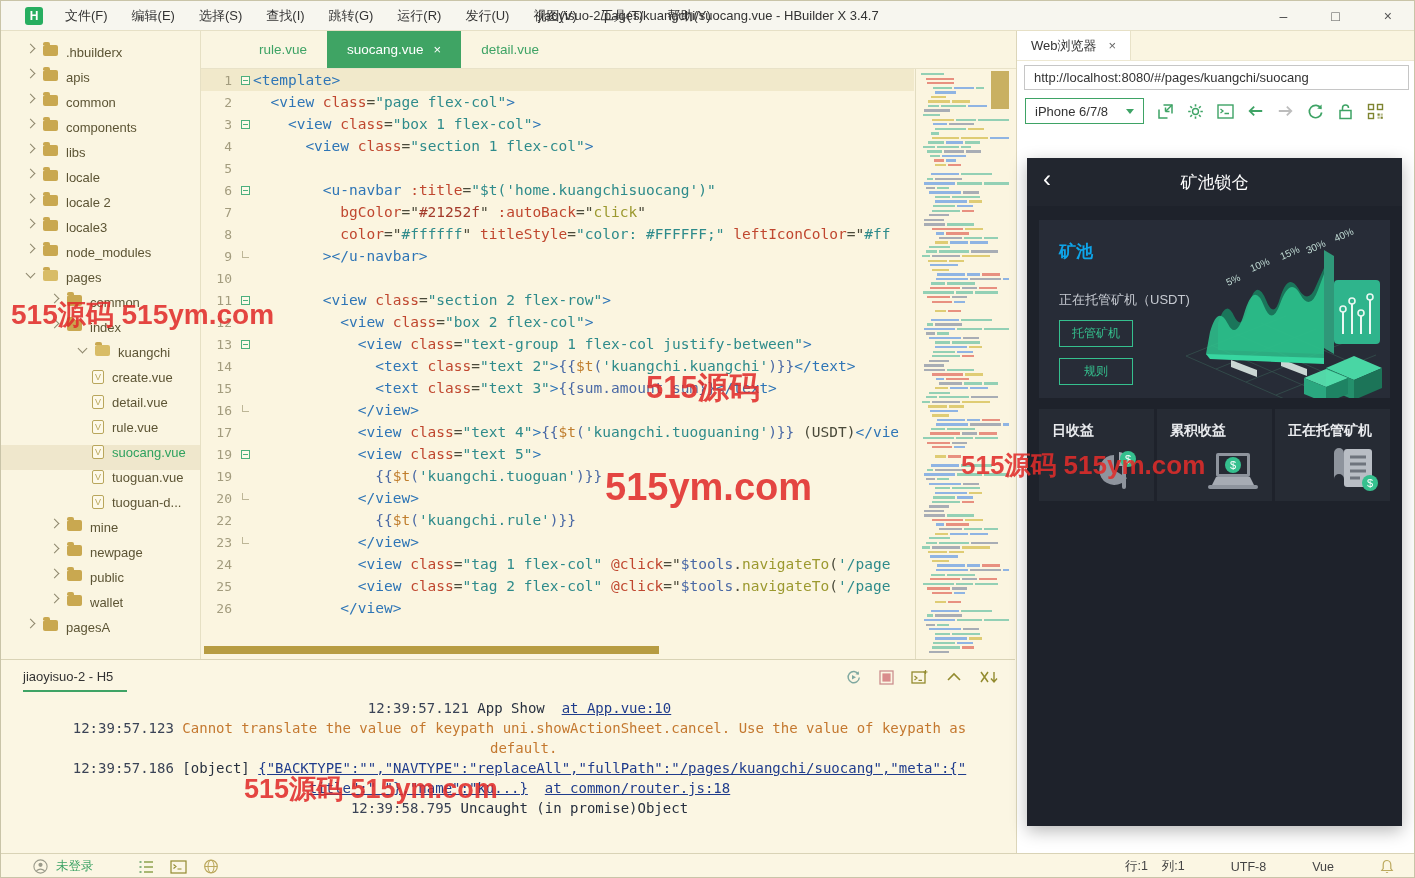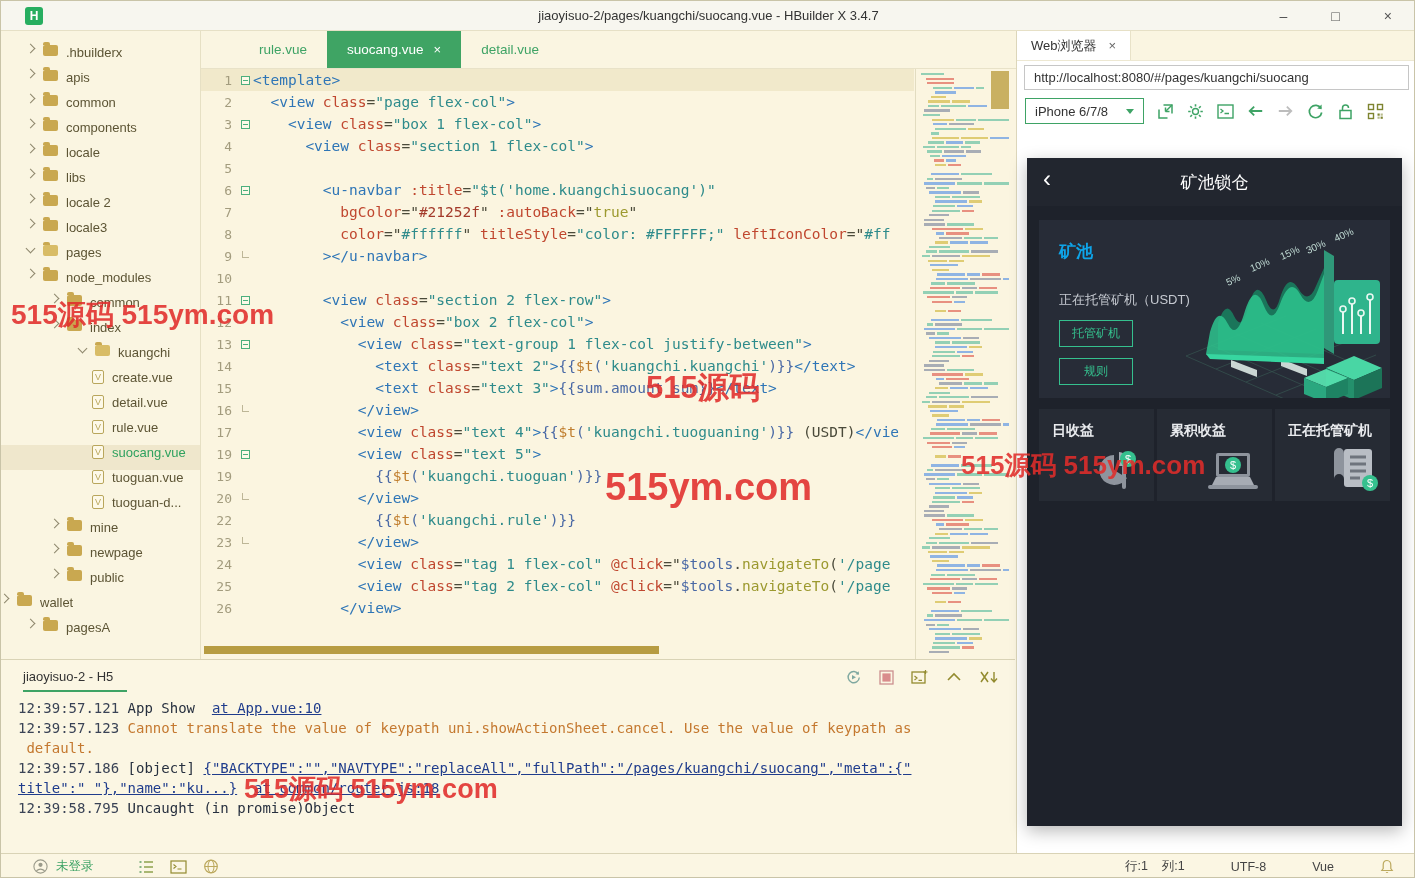--- a/index.html
+++ b/index.html
@@ -63,21 +63,21 @@
   .mrow{position:absolute;height:2.4px;display:flex;gap:2px;}
   .mrow span{height:100%;display:inline-block;}
   .mthumb{position:absolute;right:0;top:2px;width:18px;height:38px;background:#C9B061;}
 
   
   .console{position:absolute;left:0;top:658px;width:1014px;height:194px;background:#FBF6E3;
            border-top:1px solid #D9D3B6;}
   .chead{height:34px;display:flex;align-items:center;padding:0 16px 0 22px;}
   .ctitle{font-size:13px;color:#333;border-bottom:2px solid #3EA365;padding:7px 14px 6px 0;}
   .cicons{margin-left:auto;display:flex;gap:17px;align-items:center;}
-  .clog{padding:4px 10px 0 17px;font-family:"DejaVu Sans Mono",monospace;font-size:14px;line-height:20px;}
+  .clog{padding:4px 10px 0 33px;font-family:"DejaVu Sans Mono",monospace;font-size:14px;line-height:20px;text-align:center;}
   .clog .time{color:#3A4356}.clog .warn{color:#C4782F}
   .clog .link{color:#1F3C8C;text-decoration:underline;cursor:pointer;}
   .clog .plain{color:#27303F}
   .crow{white-space:pre-wrap;}
 
   
   .statusbar{position:absolute;left:0;top:852px;width:1415px;height:26px;background:#FBF6E3;
              border-top:1px solid #D9D3B6;display:flex;align-items:center;font-size:12.5px;color:#555;}
   .sb-left{display:flex;align-items:center;gap:8px;padding-left:32px;}
   .sb-login{color:#3EA365;}
@@ -125,20 +125,32 @@
   .wm{position:absolute;color:rgba(224,44,42,.88);font-weight:bold;white-space:nowrap;z-index:60;
       font-family:"Liberation Sans",sans-serif;pointer-events:none;line-height:1;}
 </style>
 </head>
 <body>
 
 <div class="app">
 
   <div class="titlebar">
     <div class="logo">H</div>
+    <div class="menubar">
+        <div class="menu-item">文件(F)</div>
+        <div class="menu-item">编辑(E)</div>
+        <div class="menu-item">选择(S)</div>
+        <div class="menu-item">查找(I)</div>
+        <div class="menu-item">跳转(G)</div>
+        <div class="menu-item">运行(R)</div>
+        <div class="menu-item">发行(U)</div>
+        <div class="menu-item">视图(V)</div>
+        <div class="menu-item">工具(T)</div>
+        <div class="menu-item">帮助(Y)</div>
+      </div>
     <div class="win-title">jiaoyisuo-2/pages/kuangchi/suocang.vue - HBuilder X 3.4.7</div>
     <div class="win-controls">
       <span>–</span>
       <span>□</span>
       <span>×</span>
     </div>
   </div>
 
   <div class="sidebar">
     <div>
@@ -158,47 +170,47 @@
           <span class="tlabel">common</span>
         </div>
         <div class="tree-item" style="padding-left: 26px;">
           <span class="chev right"></span>
           <span class="ficon folder"></span>
           <span class="tlabel">components</span>
         </div>
         <div class="tree-item" style="padding-left: 26px;">
           <span class="chev right"></span>
           <span class="ficon folder"></span>
+          <span class="tlabel">libs</span>
+        </div>
+        <div class="tree-item" style="padding-left: 26px;">
+          <span class="chev right"></span>
+          <span class="ficon folder"></span>
           <span class="tlabel">locale</span>
         </div>
         <div class="tree-item" style="padding-left: 26px;">
           <span class="chev right"></span>
           <span class="ficon folder"></span>
-          <span class="tlabel">libs</span>
+          <span class="tlabel">locale 2</span>
         </div>
         <div class="tree-item" style="padding-left: 26px;">
           <span class="chev right"></span>
           <span class="ficon folder"></span>
-          <span class="tlabel">locale 2</span>
+          <span class="tlabel">locale3</span>
         </div>
         <div class="tree-item" style="padding-left: 26px;">
           <span class="chev right"></span>
           <span class="ficon folder"></span>
-          <span class="tlabel">locale3</span>
+          <span class="tlabel">node_modules</span>
         </div>
         <div class="tree-item" style="padding-left: 26px;">
           <span class="chev down"></span>
           <span class="ficon folder open"></span>
           <span class="tlabel">pages</span>
         </div>
-        <div class="tree-item" style="padding-left: 26px;">
-          <span class="chev right"></span>
-          <span class="ficon folder"></span>
-          <span class="tlabel">node_modules</span>
-        </div>
         <div class="tree-item" style="padding-left: 50px;">
           <span class="chev right"></span>
           <span class="ficon folder"></span>
           <span class="tlabel">common</span>
         </div>
         <div class="tree-item" style="padding-left: 50px;">
           <span class="chev right"></span>
           <span class="ficon folder"></span>
           <span class="tlabel">index</span>
         </div>
@@ -245,21 +257,21 @@
         <div class="tree-item" style="padding-left: 50px;">
           <span class="chev right"></span>
           <span class="ficon folder"></span>
           <span class="tlabel">newpage</span>
         </div>
         <div class="tree-item" style="padding-left: 50px;">
           <span class="chev right"></span>
           <span class="ficon folder"></span>
           <span class="tlabel">public</span>
         </div>
-        <div class="tree-item" style="">
+        <div class="tree-item" style="padding-left: 50px;">
           <span class="chev right"></span>
           <span class="ficon folder"></span>
           <span class="tlabel">wallet</span>
         </div>
         <div class="tree-item" style="padding-left: 26px;">
           <span class="chev right"></span>
           <span class="ficon folder"></span>
           <span class="tlabel">pagesA</span>
         </div>
       </div>
@@ -278,21 +290,21 @@
           <span>detail.vue</span>
         </div>
       </div>
     <div class="code">
         <div class="cl cur"><span class="ln">1</span><span class="fw"><span class="fbox"></span></span><span class="ct"><span class="t">&lt;template&gt;</span></span></div>
         <div class="cl"><span class="ln">2</span><span class="fw"></span><span class="ct"><span class="p">  </span><span class="t">&lt;view</span><span class="p"> </span><span class="a">class</span><span class="p">=</span><span class="s">"page flex-col"</span><span class="t">&gt;</span></span></div>
         <div class="cl"><span class="ln">3</span><span class="fw"><span class="fbox"></span></span><span class="ct"><span class="p">    </span><span class="t">&lt;view</span><span class="p"> </span><span class="a">class</span><span class="p">=</span><span class="s">"box_1 flex-col"</span><span class="t">&gt;</span></span></div>
         <div class="cl"><span class="ln">4</span><span class="fw"></span><span class="ct"><span class="p">      </span><span class="t">&lt;view</span><span class="p"> </span><span class="a">class</span><span class="p">=</span><span class="s">"section_1 flex-col"</span><span class="t">&gt;</span></span></div>
         <div class="cl"><span class="ln">5</span><span class="fw"></span><span class="ct"></span></div>
         <div class="cl"><span class="ln">6</span><span class="fw"><span class="fbox"></span></span><span class="ct"><span class="p">        </span><span class="t">&lt;u-navbar</span><span class="p"> </span><span class="a">:title</span><span class="p">=</span><span class="s">"$t('home.kuangchisuocang')"</span></span></div>
-        <div class="cl"><span class="ln">7</span><span class="fw"></span><span class="ct"><span class="p">          </span><span class="a">bgColor</span><span class="p">="</span><span class="h1">#21252f</span><span class="p">"</span><span class="p"> </span><span class="a">:autoBack</span><span class="p">="</span><span class="k">true</span><span class="p">"</span></span></div>
+        <div class="cl"><span class="ln">7</span><span class="fw"></span><span class="ct"><span class="p">          </span><span class="a">bgColor</span><span class="p">="</span><span class="h1">#21252f</span><span class="p">"</span><span class="p"> </span><span class="a">:autoBack</span><span class="p">="</span><span class="k">click</span><span class="p">"</span></span></div>
         <div class="cl"><span class="ln">8</span><span class="fw"></span><span class="ct"><span class="p">          </span><span class="a">color</span><span class="p">="</span><span class="h2">#ffffff</span><span class="p">"</span><span class="p"> </span><span class="a">titleStyle</span><span class="p">=</span><span class="s">"color: </span><span class="h2">#FFFFFF</span><span class="s">;"</span><span class="p"> </span><span class="a">leftIconColor</span><span class="p">="</span><span class="s">#ff</span></span></div>
         <div class="cl"><span class="ln">9</span><span class="fw"><span class="fend"></span></span><span class="ct"><span class="p">        </span><span class="t">&gt;&lt;/u-navbar&gt;</span></span></div>
         <div class="cl"><span class="ln">10</span><span class="fw"></span><span class="ct"></span></div>
         <div class="cl"><span class="ln">11</span><span class="fw"><span class="fbox"></span></span><span class="ct"><span class="p">        </span><span class="t">&lt;view</span><span class="p"> </span><span class="a">class</span><span class="p">=</span><span class="s">"section_2 flex-row"</span><span class="t">&gt;</span></span></div>
         <div class="cl"><span class="ln">12</span><span class="fw"></span><span class="ct"><span class="p">          </span><span class="t">&lt;view</span><span class="p"> </span><span class="a">class</span><span class="p">=</span><span class="s">"box_2 flex-col"</span><span class="t">&gt;</span></span></div>
         <div class="cl"><span class="ln">13</span><span class="fw"><span class="fbox"></span></span><span class="ct"><span class="p">            </span><span class="t">&lt;view</span><span class="p"> </span><span class="a">class</span><span class="p">=</span><span class="s">"text-group_1 flex-col justify-between"</span><span class="t">&gt;</span></span></div>
         <div class="cl"><span class="ln">14</span><span class="fw"></span><span class="ct"><span class="p">              </span><span class="t">&lt;text</span><span class="p"> </span><span class="a">class</span><span class="p">=</span><span class="s">"text_2"</span><span class="t">&gt;</span><span class="e">{{</span><span class="f">$t</span><span class="e">(</span><span class="s">'kuangchi.kuangchi'</span><span class="e">)</span><span class="e">}}</span><span class="t">&lt;/text&gt;</span></span></div>
         <div class="cl"><span class="ln">15</span><span class="fw"></span><span class="ct"><span class="p">              </span><span class="t">&lt;text</span><span class="p"> </span><span class="a">class</span><span class="p">=</span><span class="s">"text_3"</span><span class="t">&gt;</span><span class="e">{{</span><span class="e">sum.amount_sum</span><span class="e">}}</span><span class="t">&lt;/text&gt;</span></span></div>
         <div class="cl"><span class="ln">16</span><span class="fw"><span class="fend"></span></span><span class="ct"><span class="p">            </span><span class="t">&lt;/view&gt;</span></span></div>
         <div class="cl"><span class="ln">17</span><span class="fw"></span><span class="ct"><span class="p">            </span><span class="t">&lt;view</span><span class="p"> </span><span class="a">class</span><span class="p">=</span><span class="s">"text_4"</span><span class="t">&gt;</span><span class="e">{{</span><span class="f">$t</span><span class="e">(</span><span class="s">'kuangchi.tuoguaning'</span><span class="e">)</span><span class="e">}}</span><span class="p"> (USDT)</span><span class="t">&lt;/vie</span></span></div>

